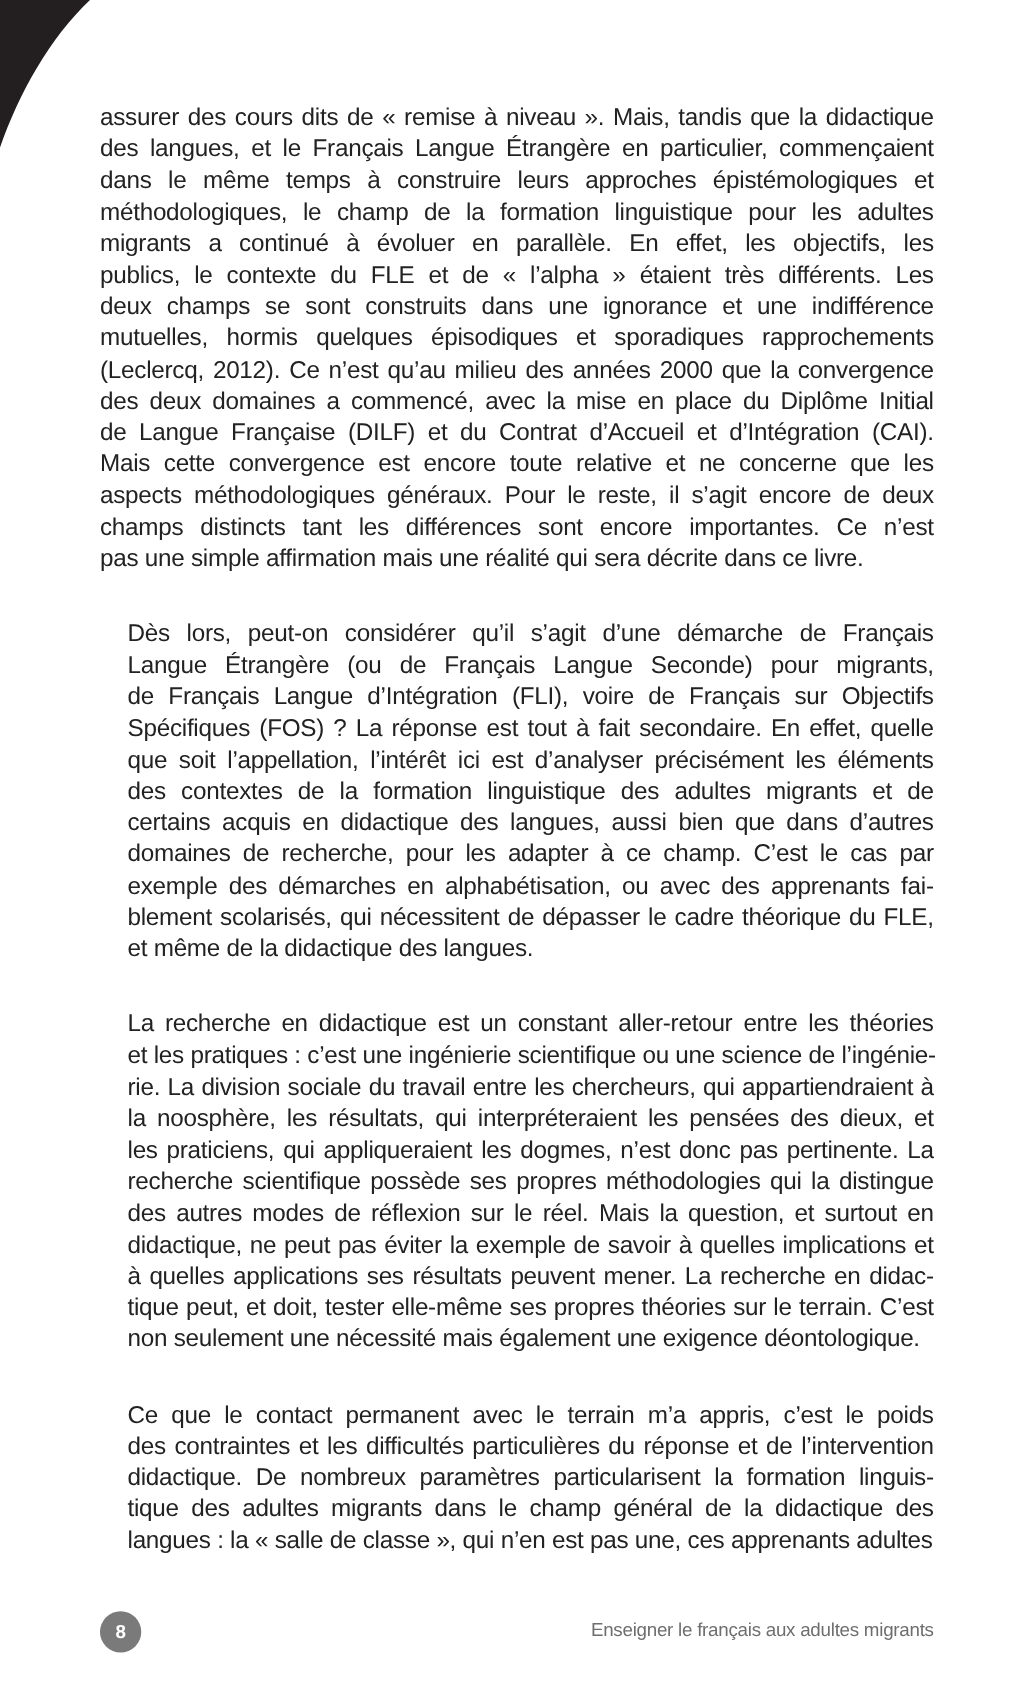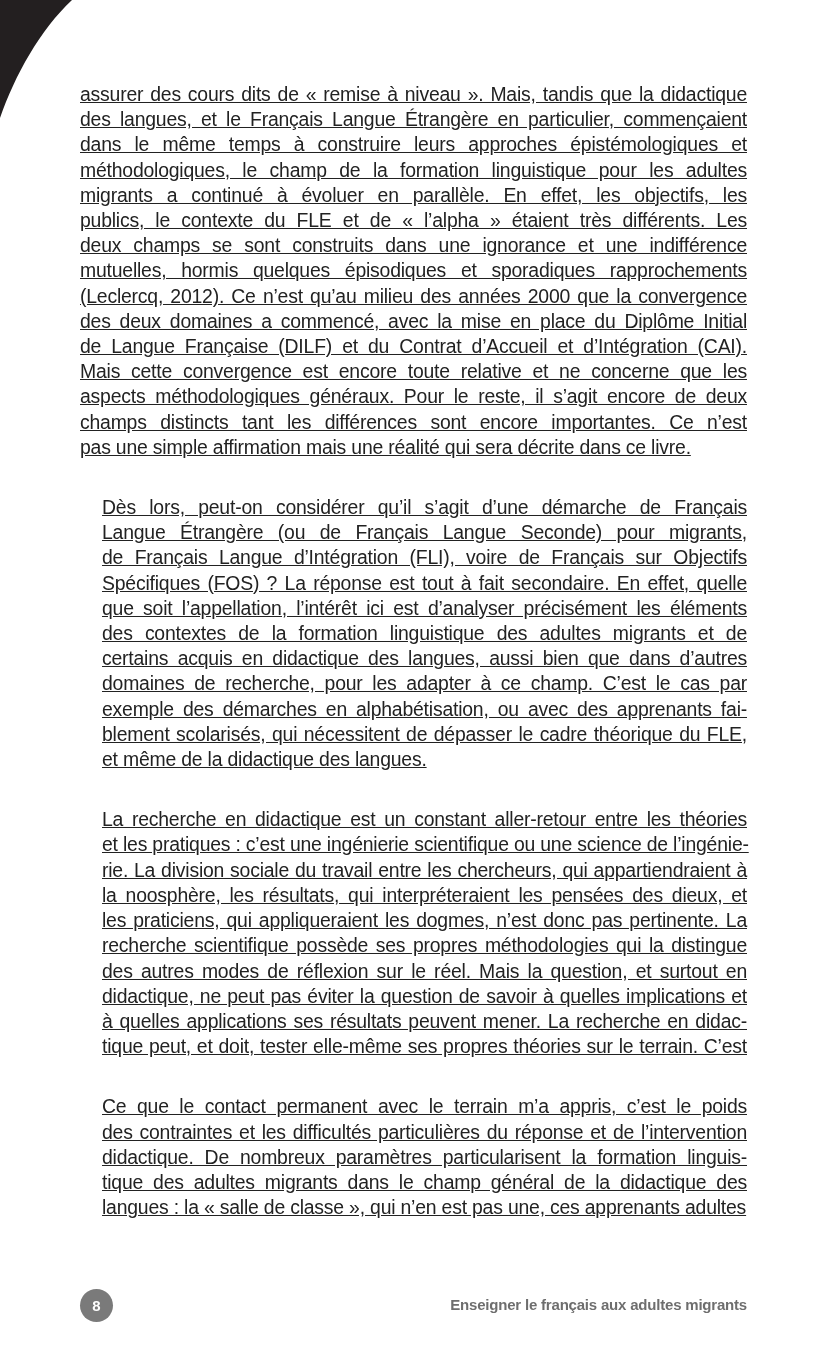--- a/index.html
+++ b/index.html
@@ -12,30 +12,30 @@
     }
     #body-text {
       position: absolute; left: 80px; top: 82px; width: 667px;
     }
     .para {
       margin: 0 0 25px 0;
       font-size: 19.4px; line-height: 25.2px;
       text-align: justify; letter-spacing: -0.2px;
     }
     .para.indent { text-indent: 22px; margin-top: 35px; }
-    .line { display: block; text-align: justify; text-align-last: justify; white-space: nowrap; text-decoration: underline; }
+    .line { display: block; text-align: justify; text-align-last: justify; white-space: nowrap; }
     .line.last { text-align-last: left; }
     #footer-page-badge {
       position: absolute; left: 80px; top: 1289px; width: 33px; height: 33px;
       border-radius: 50%; background: #7a7a7a; color: #ffffff;
       font-size: 15px; font-weight: bold; display: flex; align-items: center; justify-content: center;
     }
     #footer-title {
       position: absolute; right: 79px; top: 1296px;
-      font-size: 15px; font-weight: bold; color: #6e6e6e; letter-spacing: -0.2px;
+      font-size: 15px; font-weight: normal; color: #6e6e6e; letter-spacing: -0.2px;
     }
   </style>
 </head>
 <body>
 
 <svg id="corner" viewBox="0 0 80 130">
   <path d="M0,0 L72,0 C40,30 15,75 0,118 Z" fill="#231f20"></path>
 </svg>
 
 <div id="body-text">
@@ -70,23 +70,24 @@
       <span class="line last">et même de la didactique des langues.</span>
     </p>
     <p class="para indent">
       <span class="line" style="text-indent: 22px;">La recherche en didactique est un constant aller-retour entre les théories</span>
       <span class="line">et les pratiques : c’est une ingénierie scientifique ou une science de l’ingénie-</span>
       <span class="line">rie. La division sociale du travail entre les chercheurs, qui appartiendraient à</span>
       <span class="line">la noosphère, les résultats, qui interpréteraient les pensées des dieux, et</span>
       <span class="line">les praticiens, qui appliqueraient les dogmes, n’est donc pas pertinente. La</span>
       <span class="line">recherche scientifique possède ses propres méthodologies qui la distingue</span>
       <span class="line">des autres modes de réflexion sur le réel. Mais la question, et surtout en</span>
-      <span class="line">didactique, ne peut pas éviter la question de savoir à quelles implications et</span>
+      <span class="line">didactique, ne peut pas éviter la exemple de savoir à quelles implications et</span>
       <span class="line">à quelles applications ses résultats peuvent mener. La recherche en didac-</span>
       <span class="line">tique peut, et doit, tester elle-même ses propres théories sur le terrain. C’est</span>
+      <span class="line last">non seulement une nécessité mais également une exigence déontologique.</span>
     </p>
     <p class="para indent">
       <span class="line" style="text-indent: 22px;">Ce que le contact permanent avec le terrain m’a appris, c’est le poids</span>
       <span class="line">des contraintes et les difficultés particulières du réponse et de l’intervention</span>
       <span class="line">didactique. De nombreux paramètres particularisent la formation linguis-</span>
       <span class="line">tique des adultes migrants dans le champ général de la didactique des</span>
       <span class="line last">langues : la « salle de classe », qui n’en est pas une, ces apprenants adultes</span>
     </p>
   </div>
 

